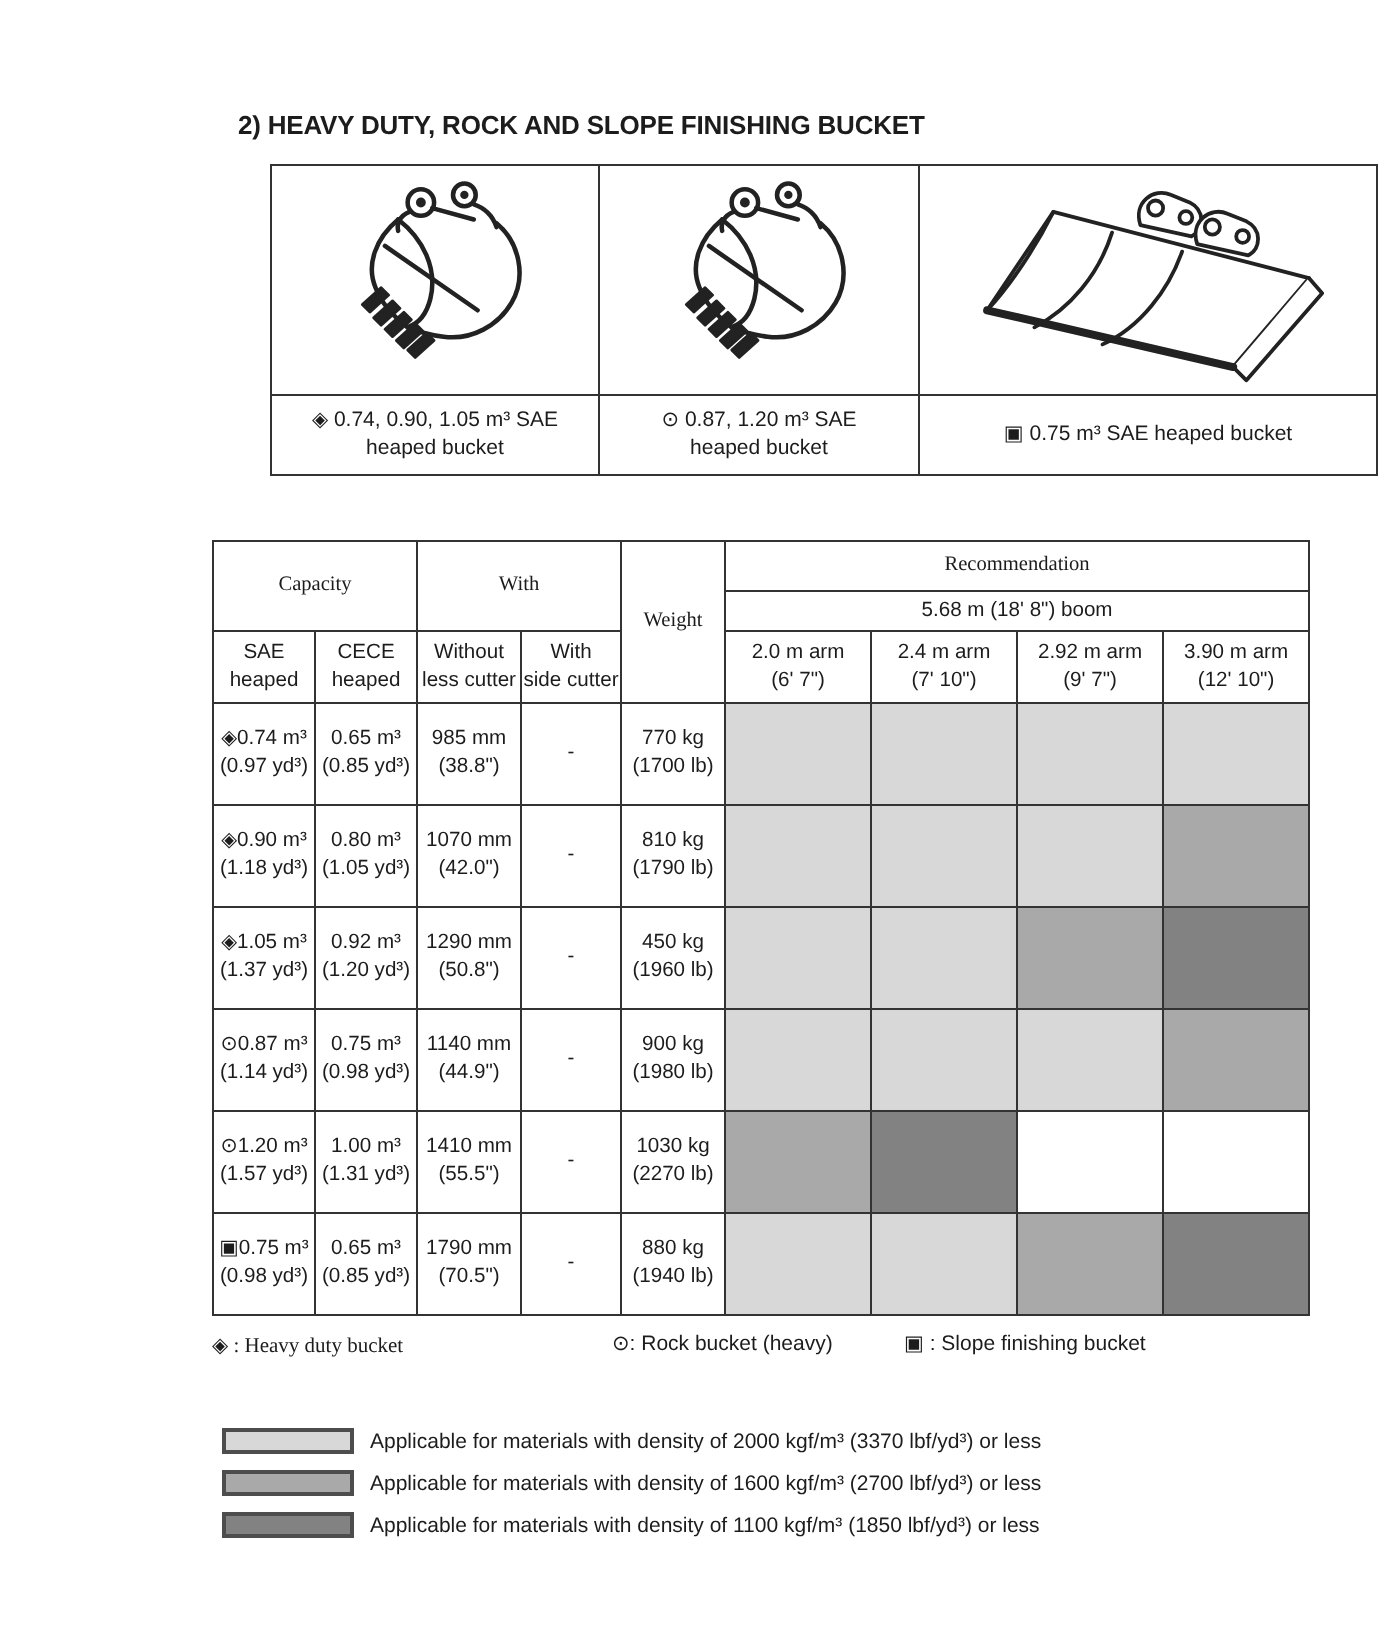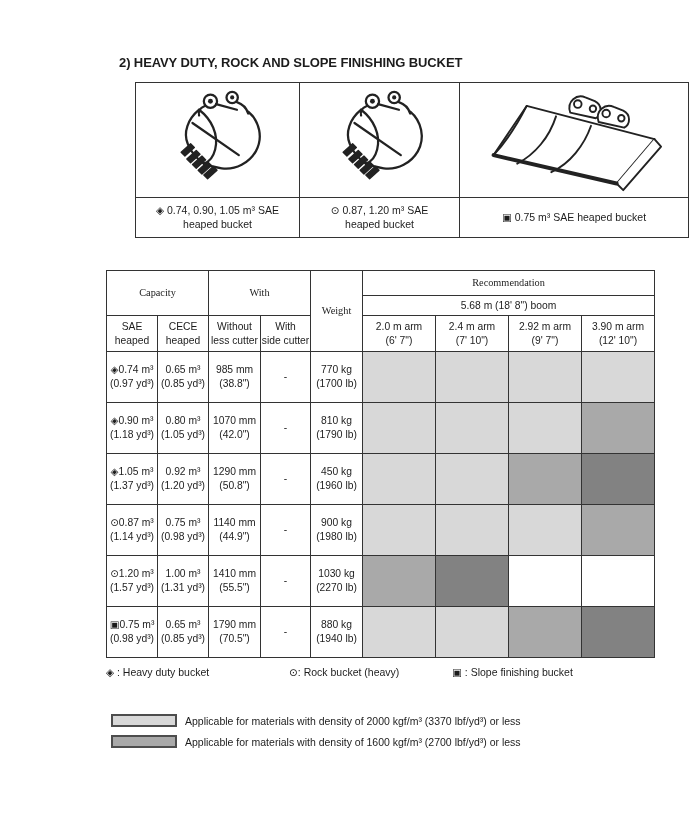--- a/index.html
+++ b/index.html
@@ -30,21 +30,21 @@
   .spec thead .r2 th{height:17px;}
   .spec thead .r3 th{height:33px;}
   .spec tbody tr{height:51px;}
   td[data-shade="light"]{background:#d8d8d8;}
   td[data-shade="medium"]{background:#a9a9a9;}
   td[data-shade="dark"]{background:#828282;}
   td[data-shade="white"]{background:#ffffff;}
   
   .symbol-legend{position:relative;height:16px;margin-top:7px;font-size:10.5px;}
   .symbol-legend span{position:absolute;top:1px;white-space:nowrap;}
-  .sl-1{left:0;}.sl-2{left:183px;}.sl-3{left:346px;}
+  .sl-1{left:0;font-family:Liberation Serif, serif;}.sl-2{left:200px;}.sl-3{left:346px;}
   
   .density{margin-top:29px;}
   .drow{display:flex;align-items:center;height:21px;}
   .swatch{
     width:66px;height:13px;box-sizing:border-box;border:2px solid #4d4d4d;
     margin-left:5px;margin-right:8px;flex:0 0 auto;
   }
   .swatch.light{background:#d8d8d8;}
   .swatch.medium{background:#a9a9a9;}
   .swatch.dark{background:#828282;}
@@ -278,15 +278,19 @@
 
   <div class="density">
     <div class="drow">
       <span class="swatch light"></span>
       <span class="dtext">Applicable for materials with density of 2000 kgf/m³ (3370 lbf/yd³) or less</span>
     </div>
     <div class="drow">
       <span class="swatch medium"></span>
       <span class="dtext">Applicable for materials with density of 1600 kgf/m³ (2700 lbf/yd³) or less</span>
     </div>
+    <div class="drow">
+      <span class="swatch dark"></span>
+      <span class="dtext">Applicable for materials with density of 1100 kgf/m³ (1850 lbf/yd³) or less</span>
+    </div>
   </div>
 
 </div>
 
 </body></html>

